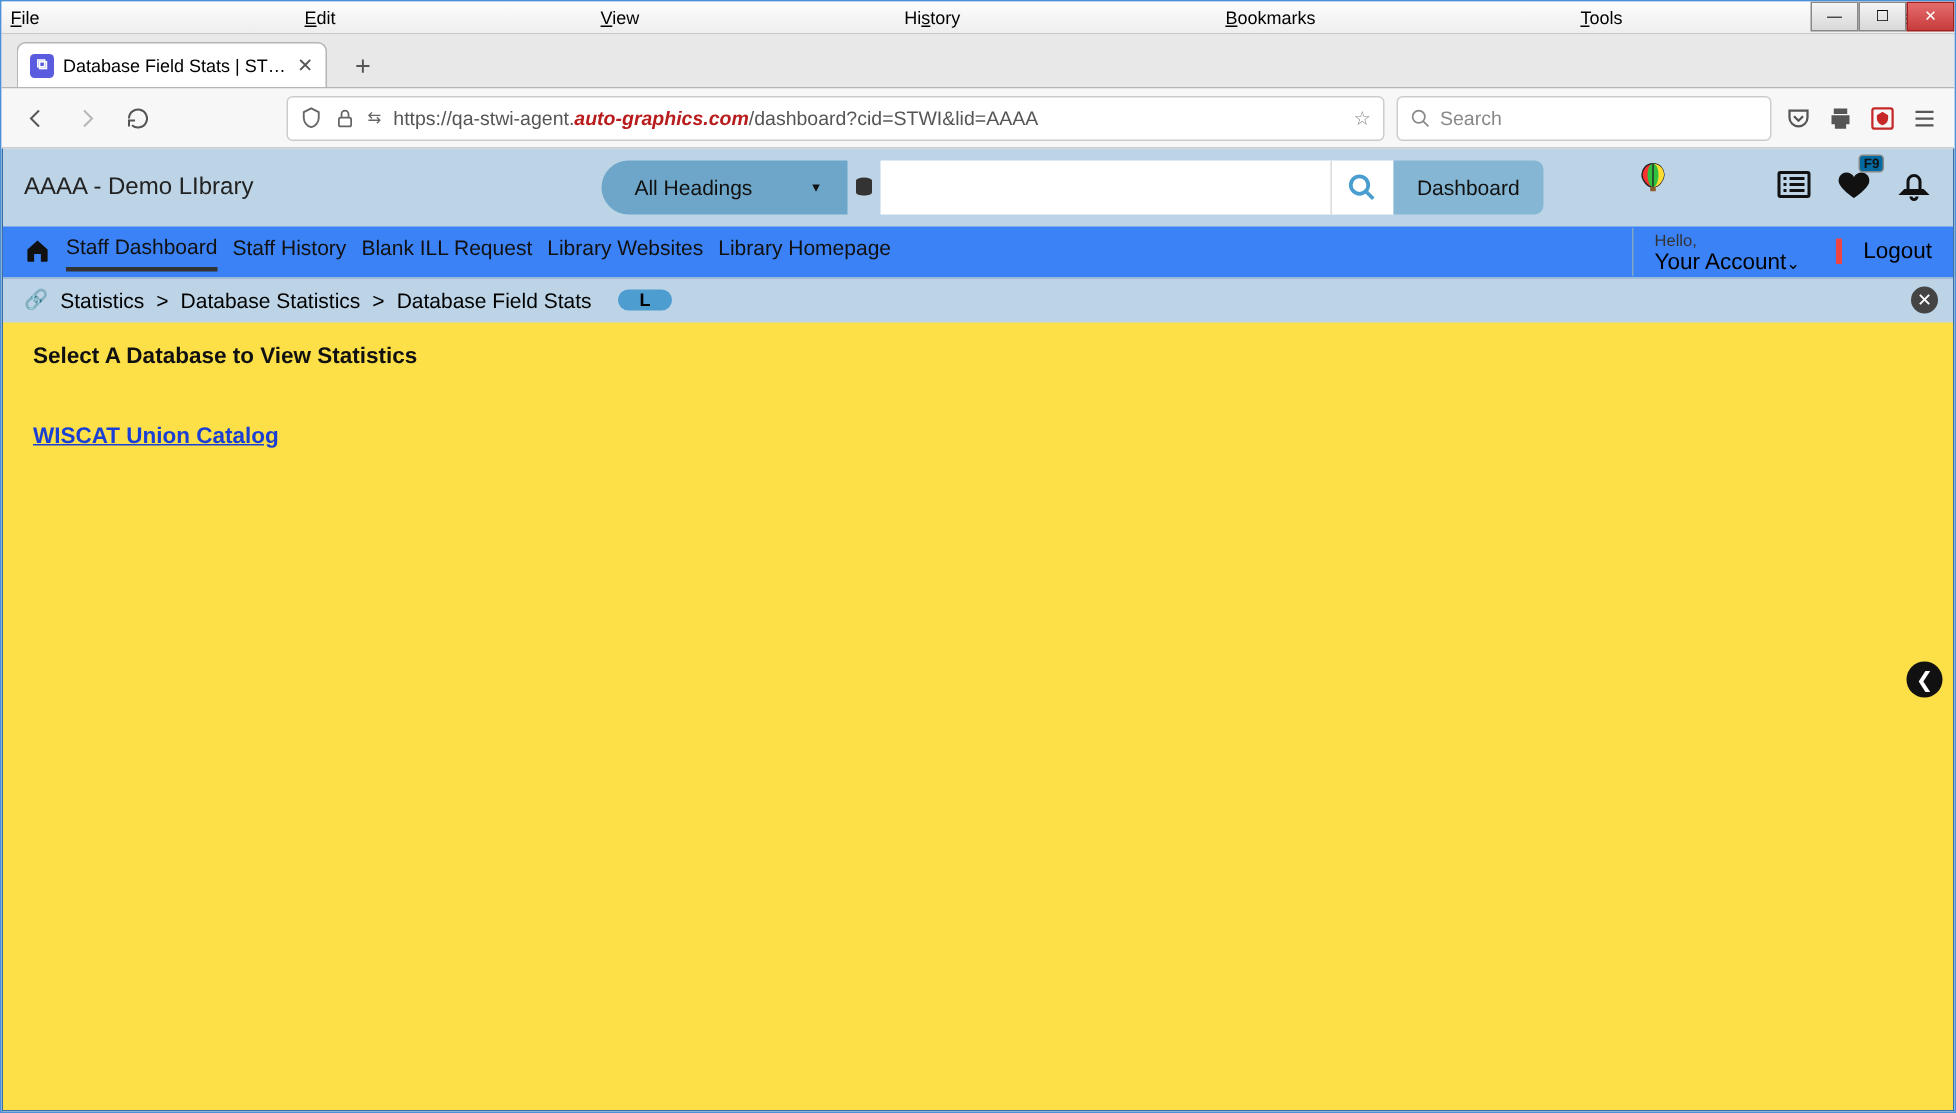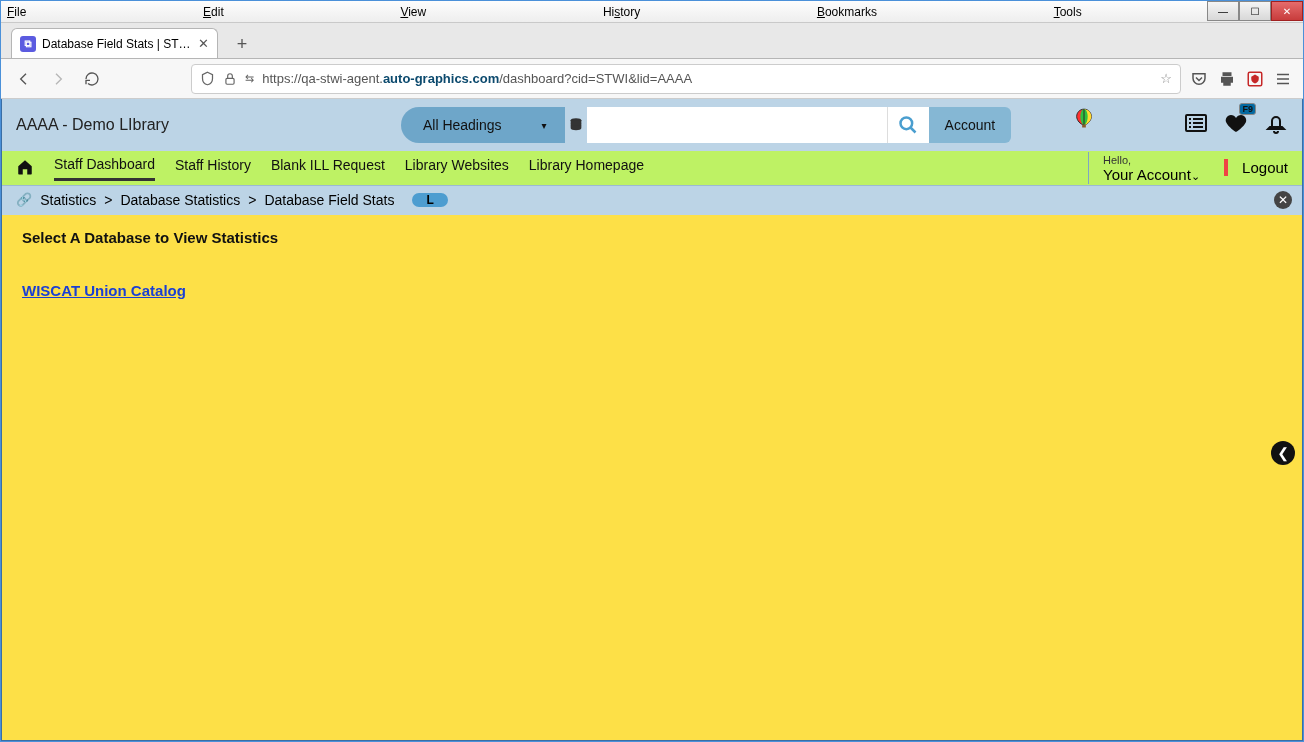--- a/index.html
+++ b/index.html
@@ -22,21 +22,21 @@
   .tab-title { max-width:150px; white-space:nowrap; overflow:hidden; text-overflow:ellipsis; }
   .tab-close { font-size:13px; color:#555; }
   .newtab { margin-left:10px; width:28px; height:28px; display:flex; align-items:center; justify-content:center; font-size:18px; color:#555; }
 
   
   .toolbar { height:40px; background:#f7f7f7; border-bottom:1px solid #ccc; display:flex; align-items:center; padding:0 10px; gap:8px; }
   .tb-icon { width:26px; height:26px; display:flex; align-items:center; justify-content:center; color:#555; border-radius:4px; }
   .tb-icon svg { width:16px; height:16px; }
   .urlbox { flex:1; height:30px; border:1px solid #ccc; border-radius:4px; background:#fff; display:flex; align-items:center; padding:0 8px; gap:8px; font-size:13px; color:#555; }
   .url-text { flex:1; white-space:nowrap; overflow:hidden; }
-  .url-text b { color:#0c4a6e; font-weight:600;}
+  .url-text b { color:#b91c1c; font-weight:600;font-style:italic;}
   .searchbox { width:250px; height:30px; border:1px solid #ccc; border-radius:4px; background:#fff; display:flex; align-items:center; padding:0 8px; gap:6px; font-size:13px; color:#888;}
   .ext-icon { width:20px; height:20px; display:flex; align-items:center; justify-content:center; }
 
   
   .app { position:absolute; top:98px; left:0; right:0; bottom:0; border:1px solid #3a6ea5; border-top:none; background:#bcd4e6; overflow:hidden;}
   .app-top { height:52px; display:flex; align-items:center; padding:0 14px; gap:12px; }
   .lib-title { font-size:16px; color:#222; white-space:nowrap; }
   .searchcluster { margin-left:220px; display:flex; align-items:center; height:36px; }
   .dd { background:#6ea6c9; color:#111; border-radius:18px 0 0 18px; height:36px; display:flex; align-items:center; padding:0 18px 0 22px; font-size:14px; gap:40px; }
   .dd .chev { font-size:10px;}
@@ -44,21 +44,21 @@
   .searchinput { width:300px; height:36px; border:none; padding:0 10px; font-size:14px; }
   .searchbtn { width:42px; height:36px; background:#fff; border-left:1px solid #ddd; display:flex; align-items:center; justify-content:center; color:#4a9ecf; }
   .advanced { background:#85b7d4; height:36px; border-radius:0 6px 6px 0; padding:0 16px; display:flex; align-items:center; font-size:14px; color:#111;}
   .balloon { margin-left:50px; font-size:22px; }
   .rights { margin-left:auto; display:flex; align-items:center; gap:16px; color:#111;}
   .rights svg { width:24px; height:24px;}
   .heart-wrap { position:relative; }
   .heart-badge { position:absolute; top:-8px; right:-8px; background:#0369a1; border:1px solid #888; border-radius:3px; font-size:9px; padding:0 2px; font-weight:bold;}
 
   
-  .navrow { height:34px; background:#bef264; display:flex; align-items:center; padding:0 14px; gap:20px; font-size:14px; }
+  .navrow { height:34px; background:#3b82f6; display:flex; align-items:center; padding:0 14px; gap:10px; font-size:14px; }
   .navrow .home { width:18px; }
   .navlink { color:#111; cursor:pointer; padding-bottom:6px; }
   .navlink.active { border-bottom:3px solid #333; font-weight:500;}
   .account-block { margin-left:auto; display:flex; align-items:center; gap:24px;justify-content:space-between; }
   .account { border-left:1px solid #7fa6c4; padding-left:14px; line-height:1.1;}
   .account small{ font-size:11px; color:#333;}
   .account .big{ font-size:15px;}
   .logout { border-left:4px solid #ef4444; padding-left:14px; font-size:15px;}
 
   
@@ -127,20 +127,27 @@
     <svg width="14" height="14" viewBox="0 0 24 24" fill="none" stroke="#666" stroke-width="2">
         <rect x="5" y="11" width="14" height="10" rx="2"></rect>
         <path d="M8 11V7a4 4 0 0 1 8 0v4"></path>
       </svg>
     <span style="font-size:11px;color:#666;">⇆</span>
     <span class="url-text">
       <span>https://qa-stwi-agent.</span><b>auto-graphics.com</b><span>/dashboard?cid=STWI&amp;lid=AAAA</span>
     </span>
     <span style="color:#888;">☆</span>
   </div>
+  <div class="searchbox">
+    <svg width="14" height="14" viewBox="0 0 24 24" fill="none" stroke="#888" stroke-width="2">
+        <circle cx="10" cy="10" r="7"></circle>
+        <path d="M21 21l-6-6"></path>
+      </svg>
+    <span>Search</span>
+  </div>
   <div class="ext-icon">
     <svg width="18" height="18" viewBox="0 0 24 24" fill="none" stroke="#555" stroke-width="2">
         <path d="M4 5h16v6a8 8 0 0 1-16 0V5z"></path>
         <path d="M8 10l4 4 4-4"></path>
       </svg>
   </div>
   <div class="ext-icon">
     <svg width="18" height="18" viewBox="0 0 24 24" fill="#555">
         <path d="M6 3h12v5H6zM4 9h16v8h-3v4H7v-4H4zM8 17h8v3H8z"></path>
       </svg>
@@ -176,21 +183,21 @@
             <path d="M4 13v4c0 1.7 3.6 3 8 3s8-1.3 8-3v-4"></path>
           </svg>
       </div>
       <input class="searchinput" style="">
       <div class="searchbtn">
         <svg width="20" height="20" viewBox="0 0 24 24" fill="none" stroke="#4a9ecf" stroke-width="3">
             <circle cx="10" cy="10" r="7"></circle>
             <path d="M21 21l-6-6"></path>
           </svg>
       </div>
-      <div class="advanced">Account</div>
+      <div class="advanced">Dashboard</div>
     </div>
 
     <div class="balloon">
       <svg width="22" height="30" viewBox="0 0 24 32">
           <path d="M12 2c5 0 8 4 8 8s-4 9-8 9-8-5-8-9 3-8 8-8z" fill="#ff3030" stroke="#222"></path>
           <path d="M12 2c5 0 8 4 8 8s-4 9-8 9" fill="#ffdd30"></path>
           <path d="M12 2c2.5 0 4 4 4 8s-1.5 9-4 9-4-5-4-9 1.5-8 4-8z" fill="#30c040"></path>
           <path d="M12 2v17" stroke="#222"></path>
           <rect x="10" y="19" width="4" height="3" fill="#8b5a2b"></rect>
         </svg>

